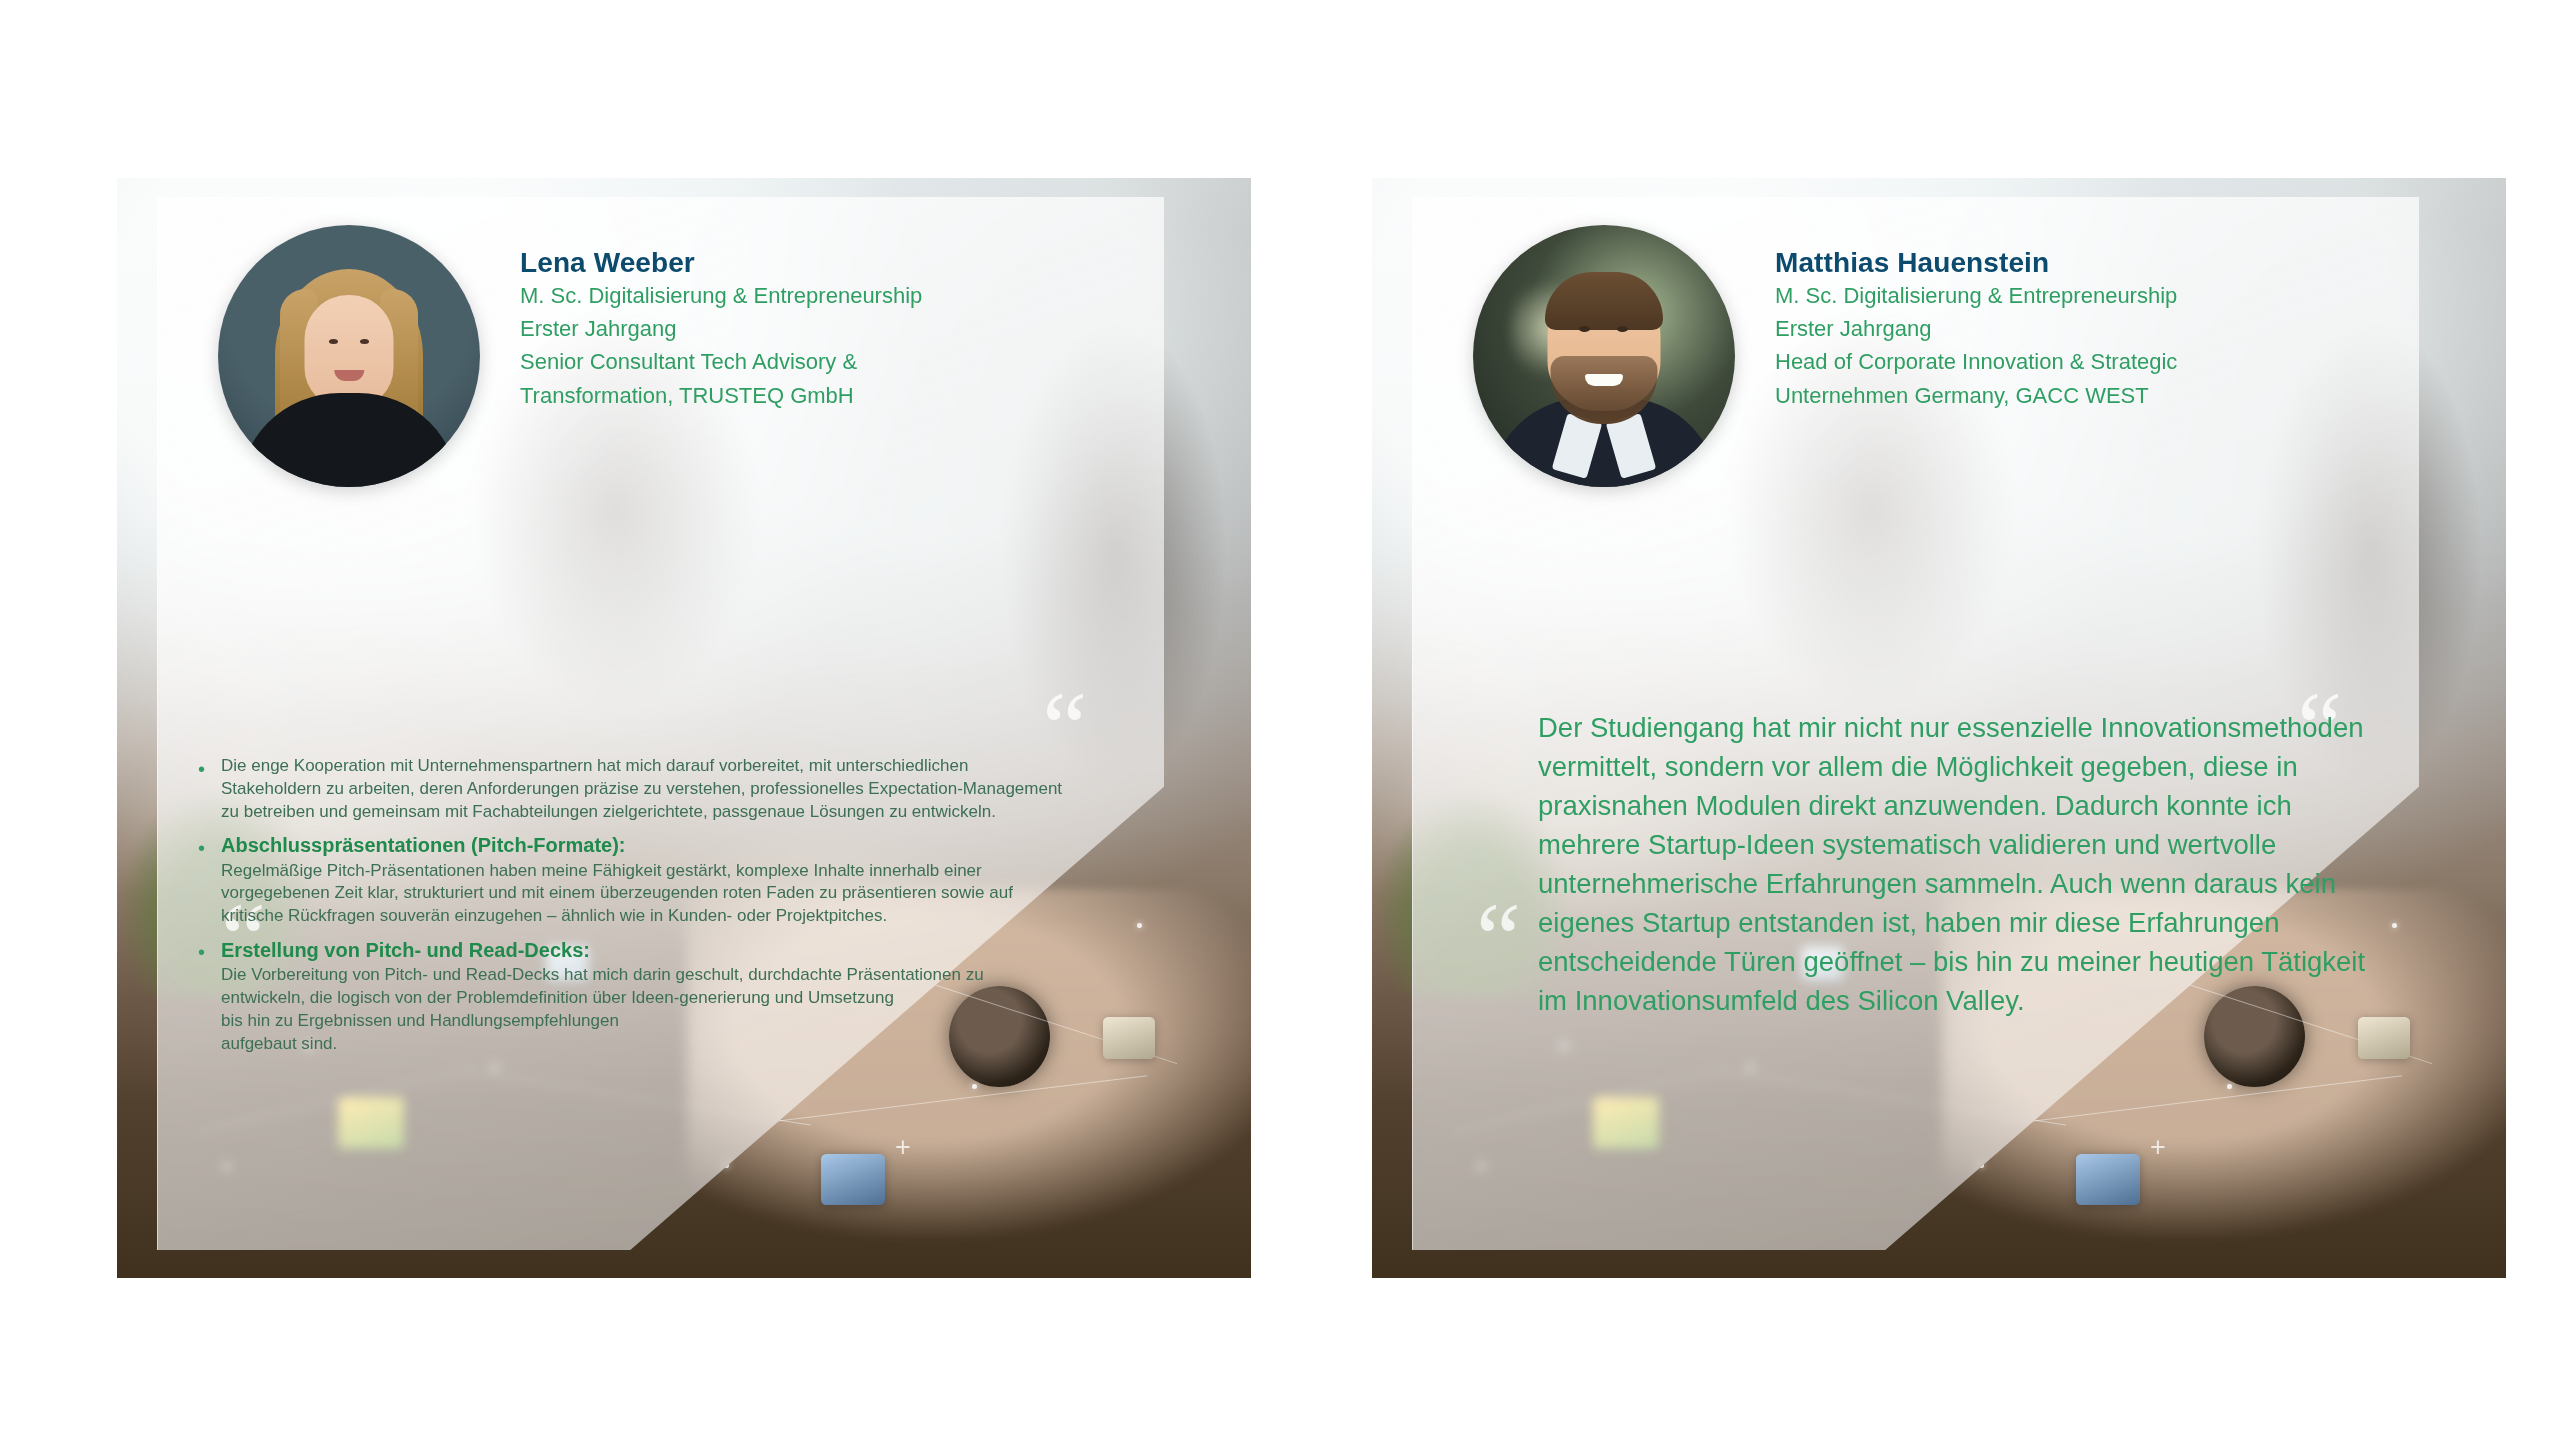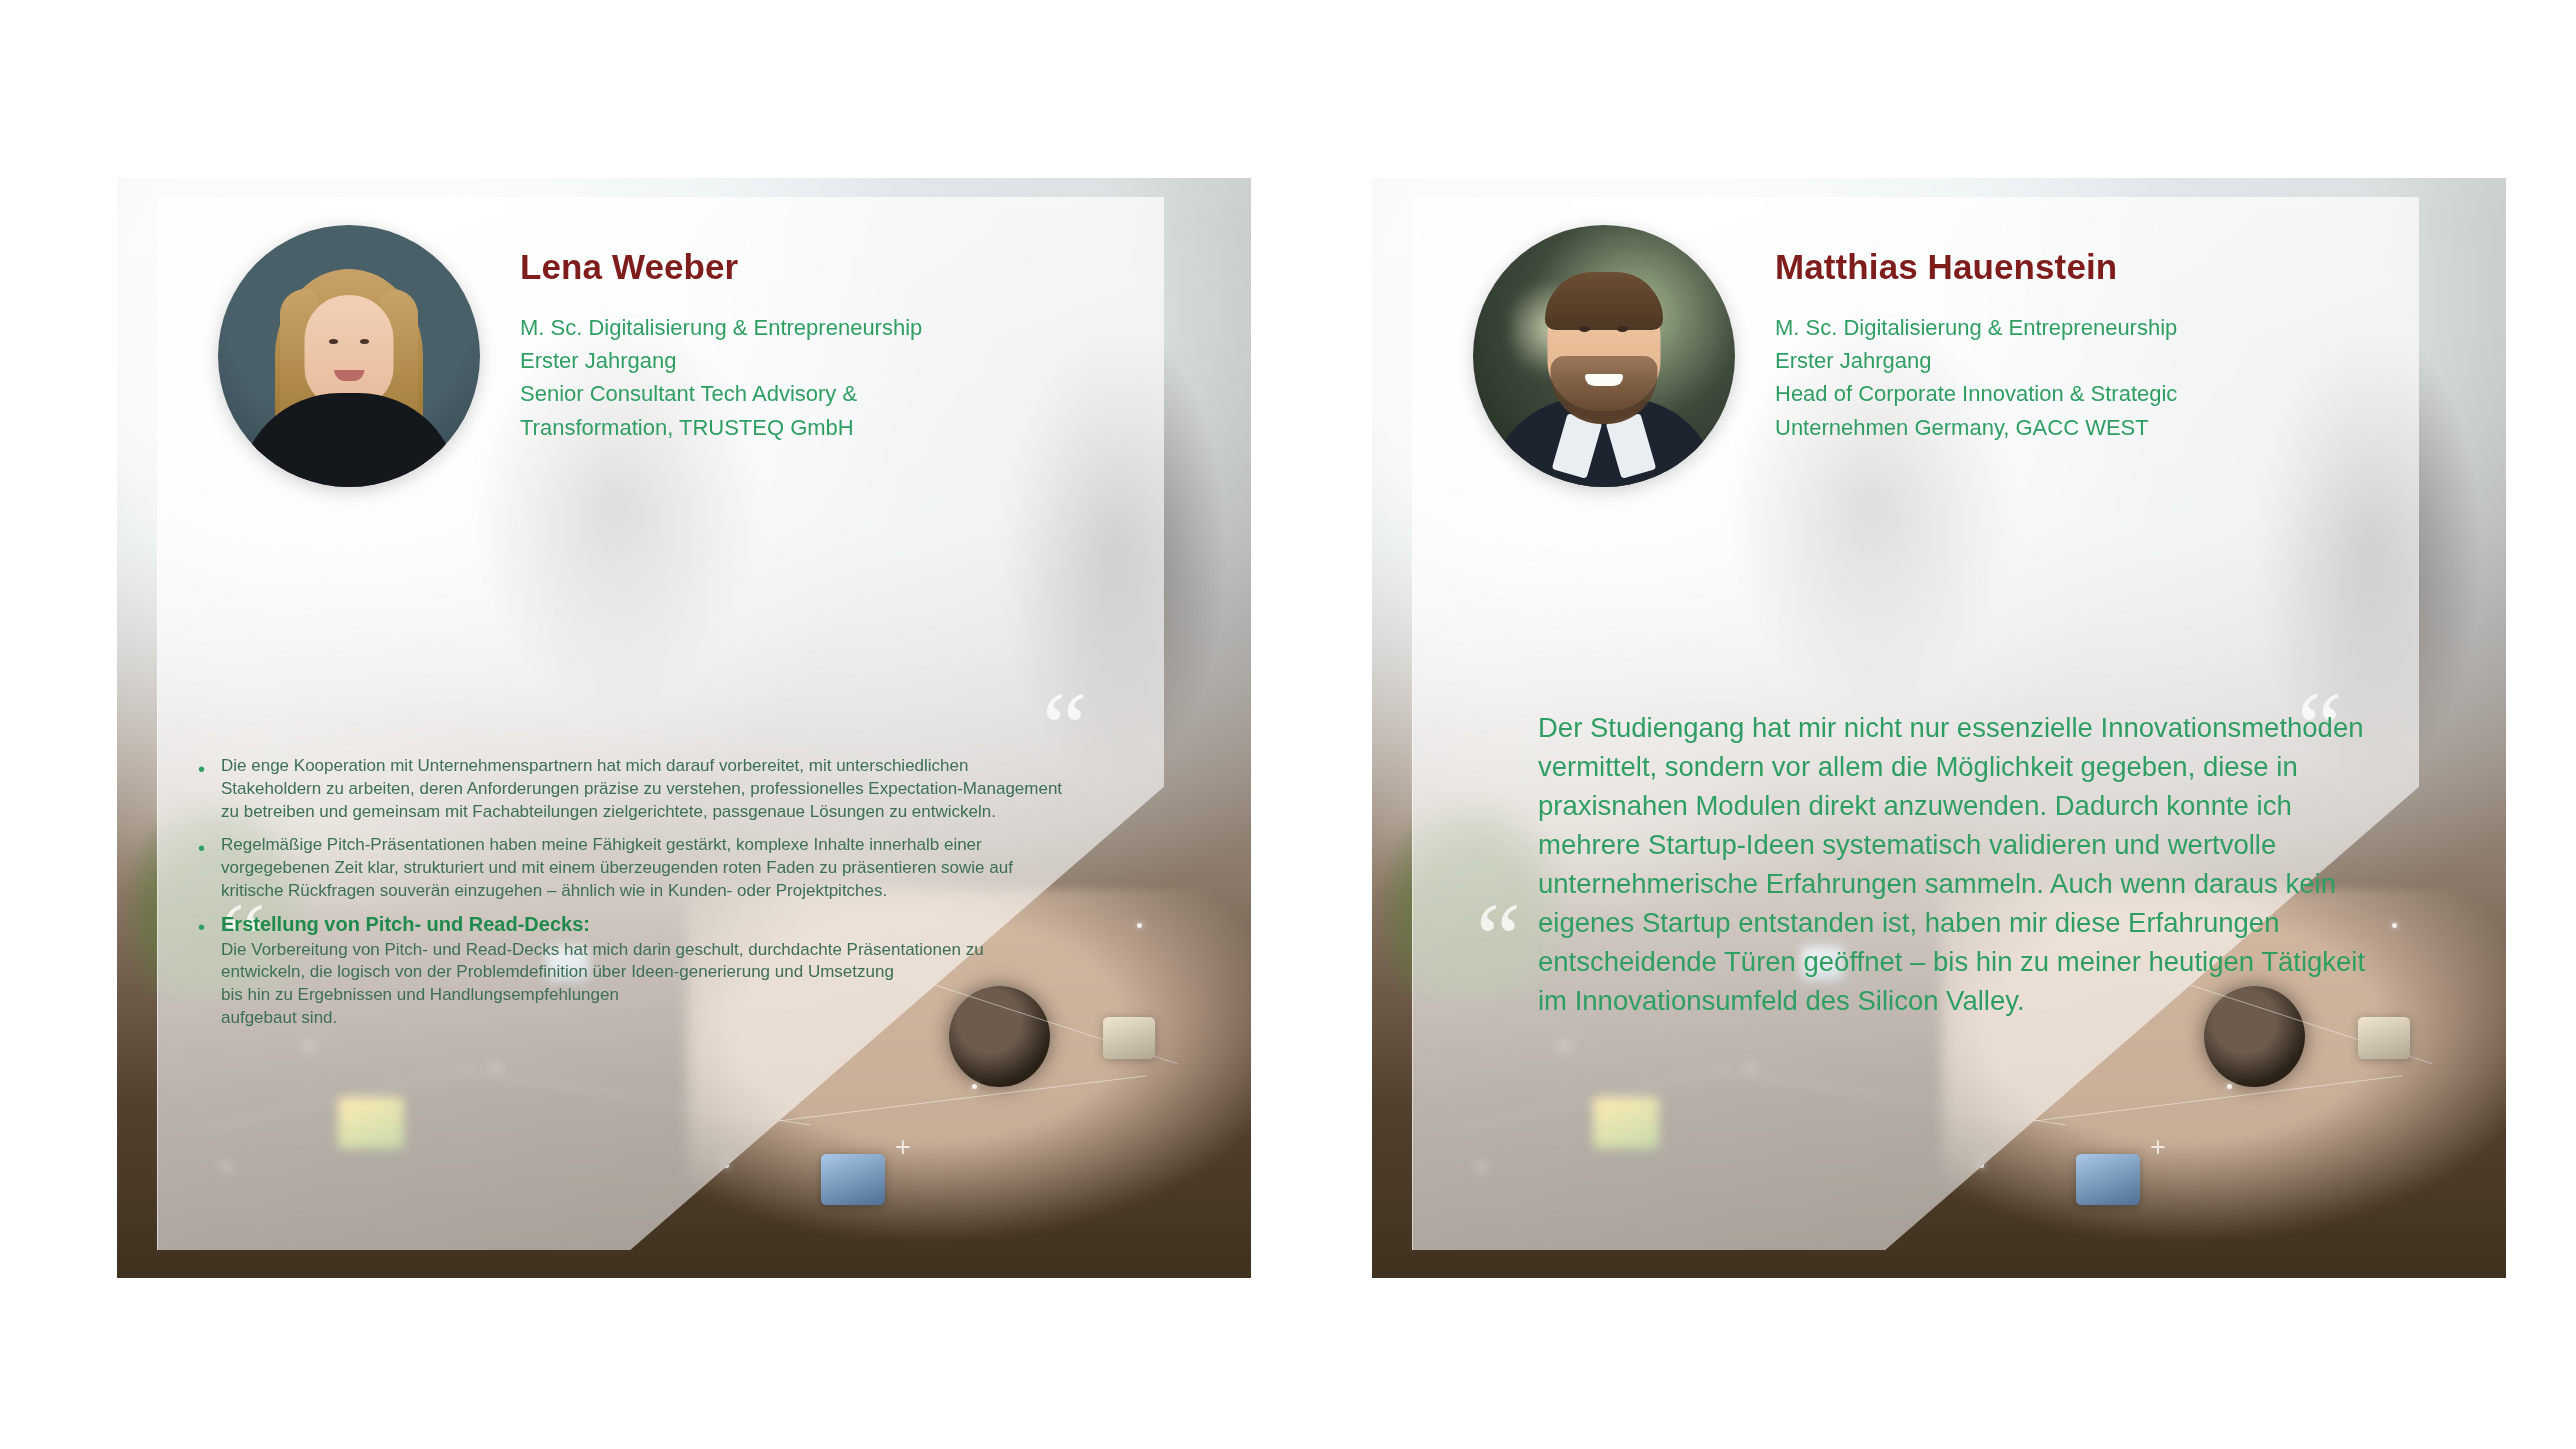--- a/index.html
+++ b/index.html
@@ -238,25 +238,25 @@
   .ph-matt .collar-l,
   .ph-matt .collar-r {
     position: absolute; bottom: 12px; width: 36px; height: 58px;
     background: #e9eef3;
   }
   .ph-matt .collar-l { left: 86px; transform: rotate(16deg); border-radius: 4px; }
   .ph-matt .collar-r { right: 86px; transform: rotate(-16deg); border-radius: 4px; }
 
   .id-block { padding-top: 21.5px; }
   .person-name {
-    font-size: 35px;
+    font-size: 28px;
     font-weight: bold;
-    color: #7f1d1d;
+    color: #0c4a6e;
     letter-spacing: 0.1px;
-    margin-bottom: 24px;
+    margin-bottom: 0;
   }
   .person-line {
     font-size: 22px;
     color: #2f9e63;
     line-height: 1.52;
     font-weight: 400;
   }
 
   
   .qmark {
@@ -377,20 +377,21 @@
     <div class="bullets">
       <div class="bullet-row">
         <div class="bullet-dot">•</div>
         <div>
           <div class="bullet-body">Die enge Kooperation mit Unternehmenspartnern hat mich darauf vorbereitet, mit unterschiedlichen Stakeholdern zu arbeiten, deren Anforderungen präzise zu verstehen, professionelles Expectation-Management zu betreiben und gemeinsam mit Fachabteilungen zielgerichtete, passgenaue Lösungen zu entwickeln.</div>
         </div>
       </div>
       <div class="bullet-row">
         <div class="bullet-dot">•</div>
         <div>
+          <div class="bullet-head">Abschlusspräsentationen (Pitch-Formate):</div>
           <div class="bullet-body">Regelmäßige Pitch-Präsentationen haben meine Fähigkeit gestärkt, komplexe Inhalte innerhalb einer vorgegebenen Zeit klar, strukturiert und mit einem überzeugenden roten Faden zu präsentieren sowie auf kritische Rückfragen souverän einzugehen – ähnlich wie in Kunden- oder Projektpitches.</div>
         </div>
       </div>
       <div class="bullet-row">
         <div class="bullet-dot">•</div>
         <div>
           <div class="bullet-head">Erstellung von Pitch- und Read-Decks:</div>
           <div class="bullet-body" style="white-space:pre-line;">Die Vorbereitung von Pitch- und Read-Decks hat mich darin geschult, durchdachte Präsentationen zu entwickeln, die logisch von der Problemdefinition über Ideen-generierung und Umsetzung
 bis hin zu Ergebnissen und Handlungsempfehlungen
 aufgebaut sind.</div>

